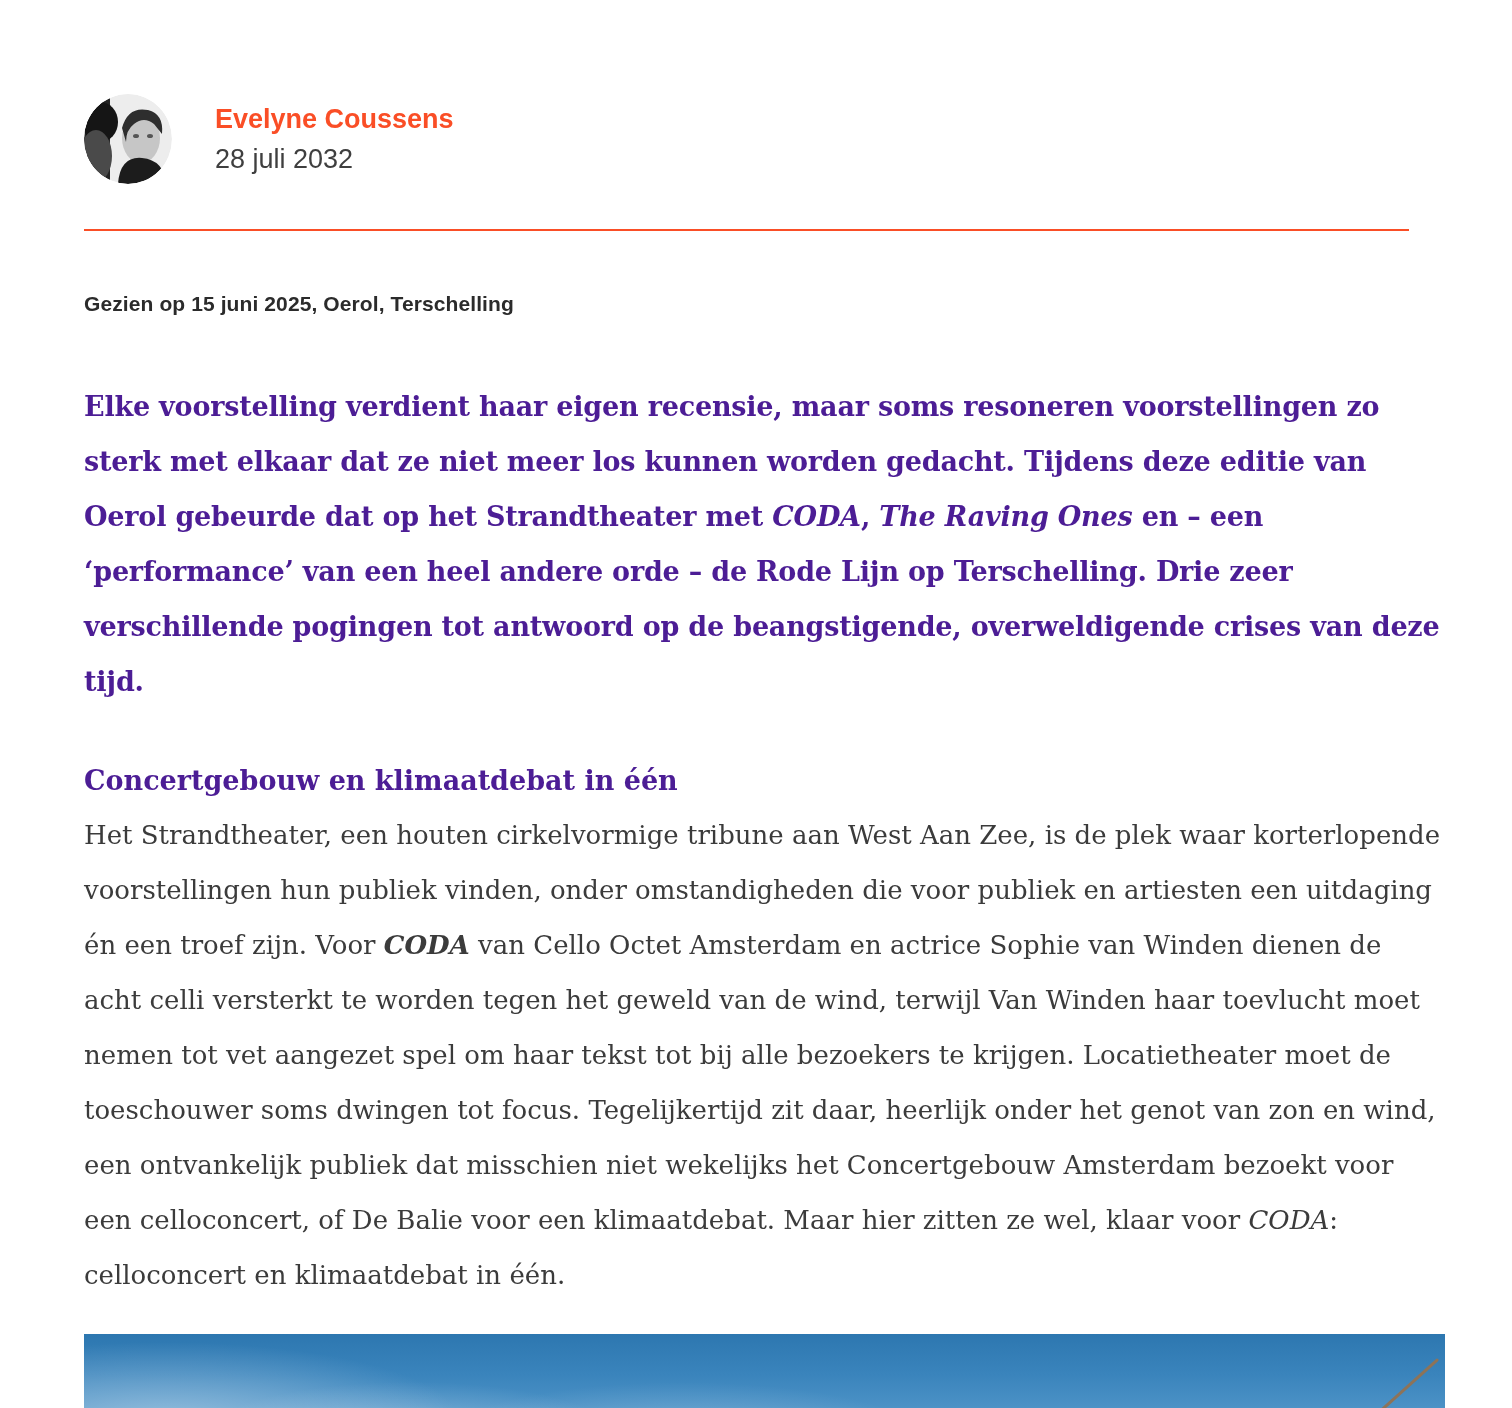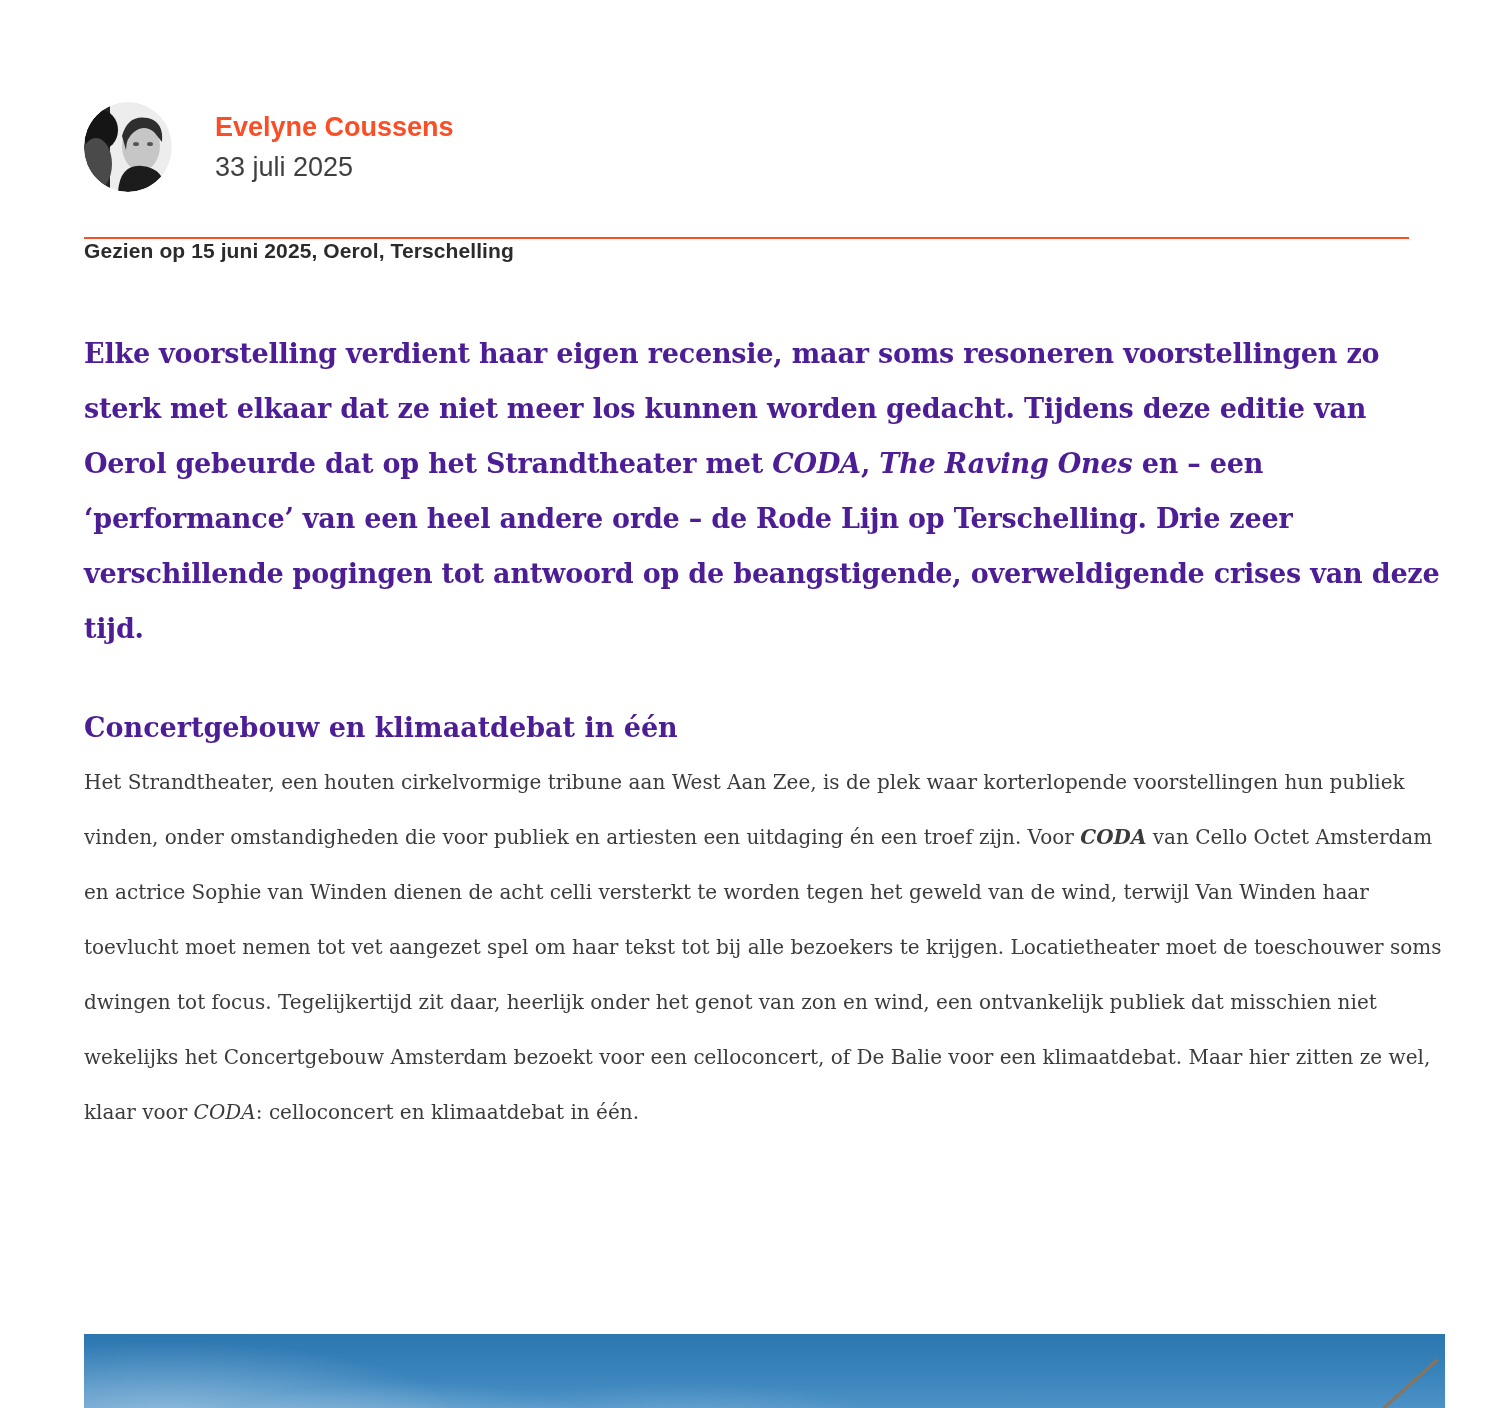--- a/index.html
+++ b/index.html
@@ -1,37 +1,37 @@
 <!DOCTYPE html>
 <html><head>
 <meta charset="utf-8">
 <style>
   * { margin:0; padding:0; box-sizing:border-box; }
   html,body { width:1512px; height:1408px; background:#ffffff; overflow:hidden;
               font-family:"Liberation Sans", sans-serif; }
   .page { position:relative; width:1512px; height:1408px; background:#ffffff; }
 
-  .content { position:absolute; left:84px; top:8px; width:1361px; }
+  .content { position:absolute; left:84px; top:0; width:1361px; }
 
   
   .author-row { display:flex; align-items:center; padding-top:94px; }
   .avatar-wrap { width:88px; height:90px; border-radius:50%; overflow:hidden; flex:0 0 88px; cursor:pointer; }
   .avatar-wrap svg { display:block; }
   .author-meta { margin-left:43px; }
   .author-name { font-size:27px; font-weight:700; color:#fa4e26; text-decoration:none; display:inline-block; cursor:pointer; }
   .author-date { font-size:27px; color:#3f3f3f; margin-top:9px; }
 
   .divider { border:none; height:0; border-top:2px solid #fa4e26; width:1325px; margin:45px 0 0 0; }
 
-  .seen-line { font-size:21px; font-weight:700; color:#2b2b2b; letter-spacing:0.1px; }
+  .seen-line { margin-top:61px; font-size:21px; font-weight:700; color:#2b2b2b; letter-spacing:0.1px; }
 
   .serif { font-family:"DejaVu Serif", serif; color:#4c1d95; }
   .intro { margin-top:63px; font-size:27px; font-weight:700; line-height:55px; letter-spacing:-0.2px; }
   .section-heading { margin-top:44px; font-size:27px; font-weight:700; line-height:55px; }
-  .body-par { font-size:20px; font-weight:400; line-height:55px; color:#3b3b3b; }
+  .body-par { font-size:26px; font-weight:400; line-height:55px; color:#3b3b3b; }
 
   .seg-i  { font-style:italic; }
   .seg-bi { font-style:italic; font-weight:700; }
 
   
   .photo { position:absolute; left:84px; top:1334px; width:1361px; height:74px; overflow:hidden; }
   .sky { position:absolute; inset:0;
      background:
        radial-gradient(ellipse 420px 110px at 6% 115%,  rgba(255,255,255,0.38), rgba(255,255,255,0) 70%),
        radial-gradient(ellipse 300px 80px  at 24% 140%, rgba(255,255,255,0.30), rgba(255,255,255,0) 70%),
@@ -64,21 +64,21 @@
             <ellipse cx="57" cy="44" rx="19" ry="25" fill="#c6c6c6"></ellipse>
             <path d="M38,34 Q44,12 64,16 Q80,20 78,40 L70,30 Q60,22 50,30 Q42,36 42,48 Z" fill="#2e2e2e"></path>
             <path d="M34,90 Q36,62 58,64 Q80,66 82,90 Z" fill="#1c1c1c"></path>
             <ellipse cx="52" cy="42" rx="3" ry="2" fill="#555"></ellipse>
             <ellipse cx="66" cy="42" rx="3" ry="2" fill="#555"></ellipse>
           </g>
         </svg>
       </div>
       <div class="author-meta">
         <a class="author-name">Evelyne Coussens</a>
-        <div class="author-date">33 juli 2025</div>
+        <div class="author-date">28 juli 2032</div>
       </div>
     </div>
 
     <hr class="divider">
 
     <div class="seen-line">Gezien op 15 juni 2025, Oerol, Terschelling</div>
 
     <p class="serif intro"><span>Elke voorstelling verdient haar eigen recensie, maar soms resoneren voorstellingen zo sterk met elkaar dat ze niet meer los kunnen worden gedacht. Tijdens deze editie van Oerol gebeurde dat op het Strandtheater met </span><span class="seg-i">CODA</span><span>, </span><span class="seg-i">The Raving Ones</span><span> en – een ‘performance’ van een heel andere orde – de Rode Lijn op Terschelling. Drie zeer verschillende pogingen tot antwoord op de beangstigende, overweldigende crises van deze tijd.</span></p>
 
     <h2 class="serif section-heading">Concertgebouw en klimaatdebat in één</h2>

